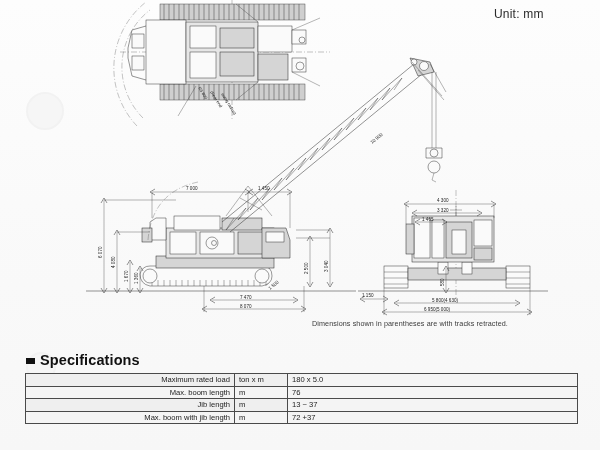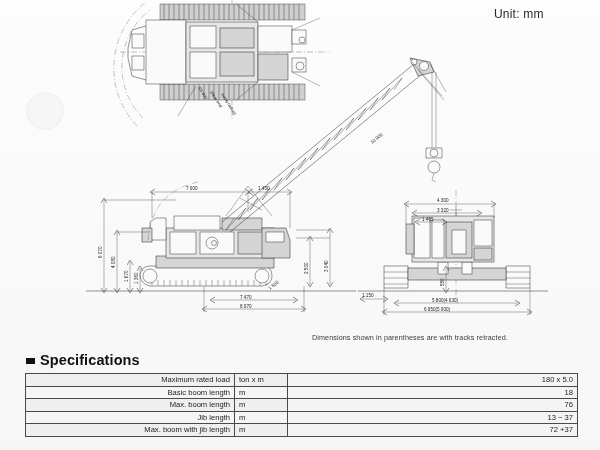--- a/index.html
+++ b/index.html
@@ -20,21 +20,21 @@
 
   
   #drawing{position:absolute;left:0;top:0;width:600px;height:340px;}
   #drawing svg{display:block;}
 
   .unit-label{
     position:absolute;left:494px;top:7px;
     font-size:12px;letter-spacing:.2px;color:#2a2a2a;
   }
   .note-label{
-    position:absolute;left:312px;top:333px;
+    position:absolute;left:312px;top:319px;
     font-size:7.2px;color:#3a3a3a;letter-spacing:.1px;
   }
 
   
   #spec{position:absolute;left:0;top:340px;width:592px;padding-left:12px;}
   .spec-head{
     position:absolute;left:26px;top:12px;
     font-size:14.5px;font-weight:bold;color:#111;letter-spacing:.1px;
     display:flex;align-items:center;gap:5px;
   }
@@ -48,21 +48,21 @@
     font-size:7.6px;
   }
   table.spec td{
     border:1px solid #4a4a4a;
     height:11.6px;padding:0 4px;line-height:11.6px;
     color:#1c1c1c;
     background:#f4f4f4;
   }
   td.c-name{width:200px;text-align:right;}
   td.c-unit{width:44px;text-align:left;padding-right:5px;}
-  td.c-val{text-align:right;background:#fcfcfc;margin-top:16px;}
+  td.c-val{text-align:left;background:#fcfcfc;margin-top:16px;}
 
   
   tr:nth-child(odd) td.c-name,tr:nth-child(odd) td.c-unit{background:#efefef;}
   tr:nth-child(even) td.c-name,tr:nth-child(even) td.c-unit{background:#f5f5f5;}
 
   
   #spec{height:110px;overflow:hidden;}
 
   .dim{font-size:4.6px;fill:#1d1d1d;font-family:"Liberation Sans",sans-serif;}
   .dim2{font-size:4.2px;fill:#1d1d1d;font-family:"Liberation Sans",sans-serif;}
@@ -442,25 +442,20 @@
     </div>
 
     <table class="spec">
       <tbody>
         <tr>
           <td class="c-name">Maximum rated load</td>
           <td class="c-unit">ton x m</td>
           <td class="c-val">180 x 5.0</td>
         </tr>
         <tr>
-          <td class="c-name">Basic boom length</td>
-          <td class="c-unit">m</td>
-          <td class="c-val">18</td>
-        </tr>
-        <tr>
           <td class="c-name">Max. boom length</td>
           <td class="c-unit">m</td>
           <td class="c-val">76</td>
         </tr>
         <tr>
           <td class="c-name">Jib length</td>
           <td class="c-unit">m</td>
           <td class="c-val">13 ~ 37</td>
         </tr>
         <tr>

